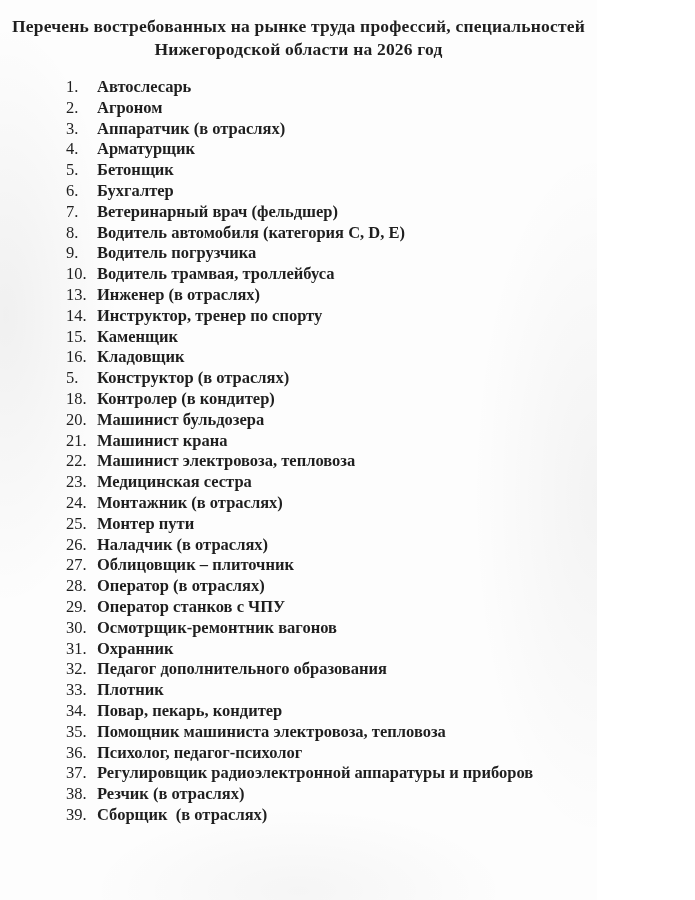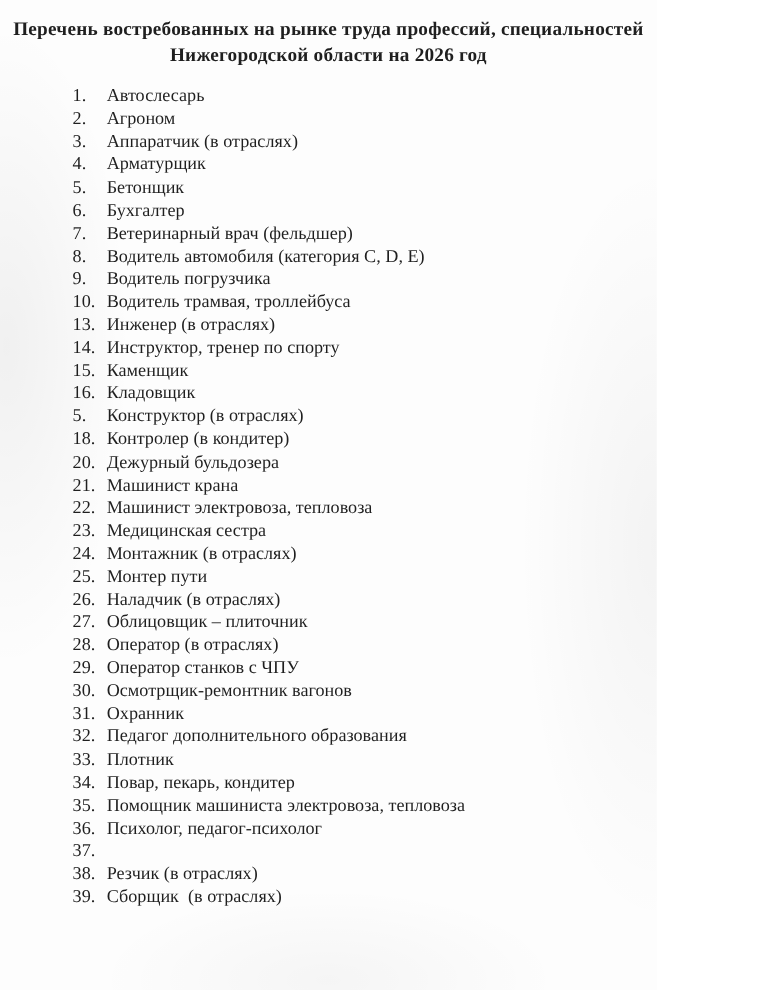--- a/index.html
+++ b/index.html
@@ -44,20 +44,21 @@
     font-size: 16.5px;
     line-height: 20.8px;
   }
   .num {
     flex: 0 0 31px;
     width: 31px;
     text-align: left;
   }
   .label {
     white-space: pre-wrap;
+    font-weight: bold;
   }
 </style>
 </head>
 <body>
 
 <div class="page">
   <div class="title">
     <div>Перечень востребованных на рынке труда профессий, специальностей</div>
     <div>Нижегородской области на 2026 год</div>
   </div>
@@ -121,21 +122,21 @@
       <div class="row">
         <span class="num">5.</span>
         <span class="label">Конструктор (в отраслях)</span>
       </div>
       <div class="row">
         <span class="num">18.</span>
         <span class="label">Контролер (в кондитер)</span>
       </div>
       <div class="row">
         <span class="num">20.</span>
-        <span class="label">Дежурный бульдозера</span>
+        <span class="label">Машинист бульдозера</span>
       </div>
       <div class="row">
         <span class="num">21.</span>
         <span class="label">Машинист крана</span>
       </div>
       <div class="row">
         <span class="num">22.</span>
         <span class="label">Машинист электровоза, тепловоза</span>
       </div>
       <div class="row">
@@ -189,20 +190,21 @@
       <div class="row">
         <span class="num">35.</span>
         <span class="label">Помощник машиниста электровоза, тепловоза</span>
       </div>
       <div class="row">
         <span class="num">36.</span>
         <span class="label">Психолог, педагог-психолог</span>
       </div>
       <div class="row">
         <span class="num">37.</span>
+        <span class="label">Регулировщик радиоэлектронной аппаратуры и приборов</span>
       </div>
       <div class="row">
         <span class="num">38.</span>
         <span class="label">Резчик (в отраслях)</span>
       </div>
       <div class="row">
         <span class="num">39.</span>
         <span class="label">Сборщик  (в отраслях)</span>
       </div>
     </div>

